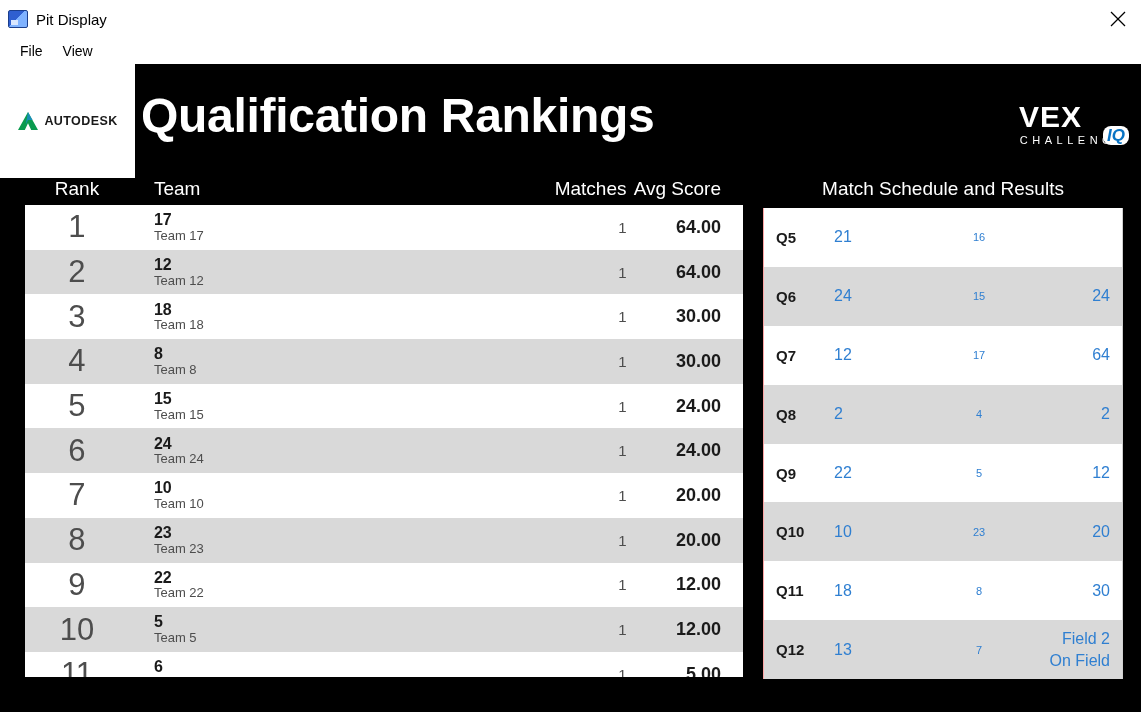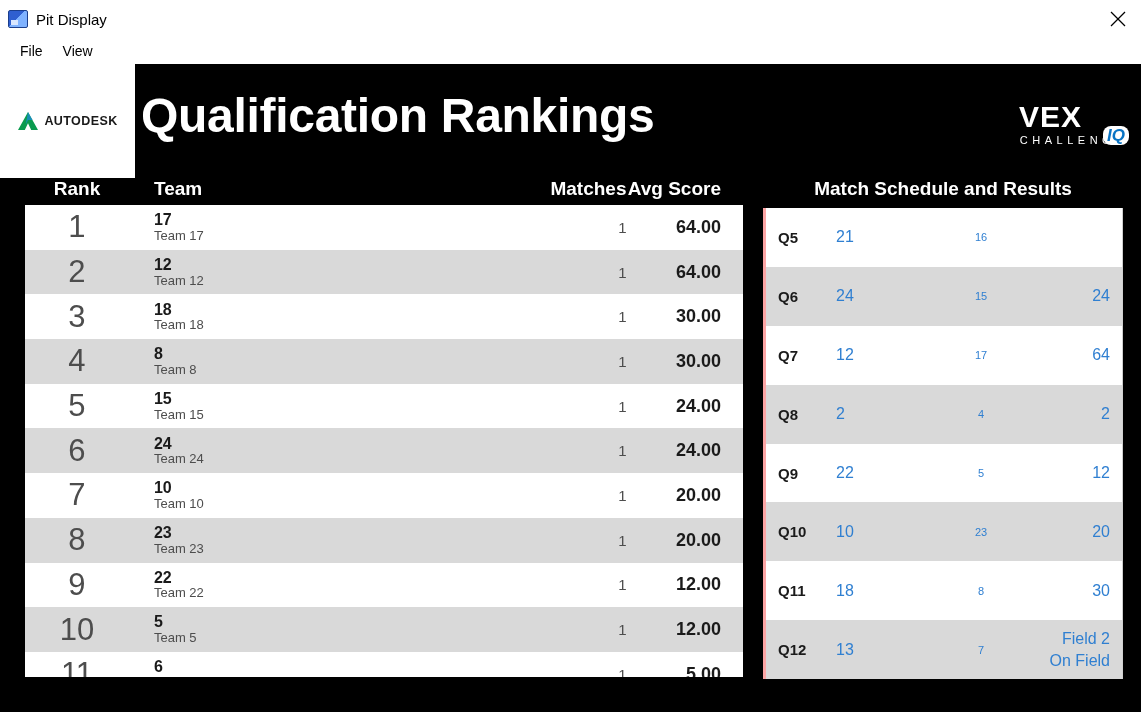--- a/index.html
+++ b/index.html
@@ -164,21 +164,21 @@
   .col-right {
     width: 362px;
     margin-left: 20px;
   }
 
   
   .rank-head {
     display: flex;
     color: #ffffff;
     font-size: 19px;
-    font-weight: bold;
+    font-weight: normal;
     padding-bottom: 5px;
     align-items: flex-end;
   }
   .rank-head .h-rank { width: 110px; text-align: center; }
   .rank-head .h-team { width: 370px; padding-left: 25px; }
   .rank-head .h-matches { width: 130px; text-align: right; }
   .rank-head .h-score { width: 100px; text-align: right; padding-right: 22px; }
 
   .rank-body {
     background: #ffffff;
@@ -225,29 +225,29 @@
     padding-right: 22px;
     font-size: 18px;
     font-weight: bold;
     color: #1a1a1a;
   }
 
   
   .sched-head {
     color: #ffffff;
     font-size: 19px;
-    font-weight: bold;
+    font-weight: normal;
     text-align: center;
     padding-bottom: 8px;
   }
   .sched-body {
     background: #ffffff;
     height: 471px;
     overflow: hidden;
-    border-left: 3px solid #fca5a5;
+    border-left: 1px solid #fca5a5;
     border-right: 1px solid #cfcfcf;
   }
   .sched-row {
     display: flex;
     align-items: center;
     height: 58.9px;
     background: #ffffff;
     padding: 0 12px;
     box-sizing: border-box;
   }

